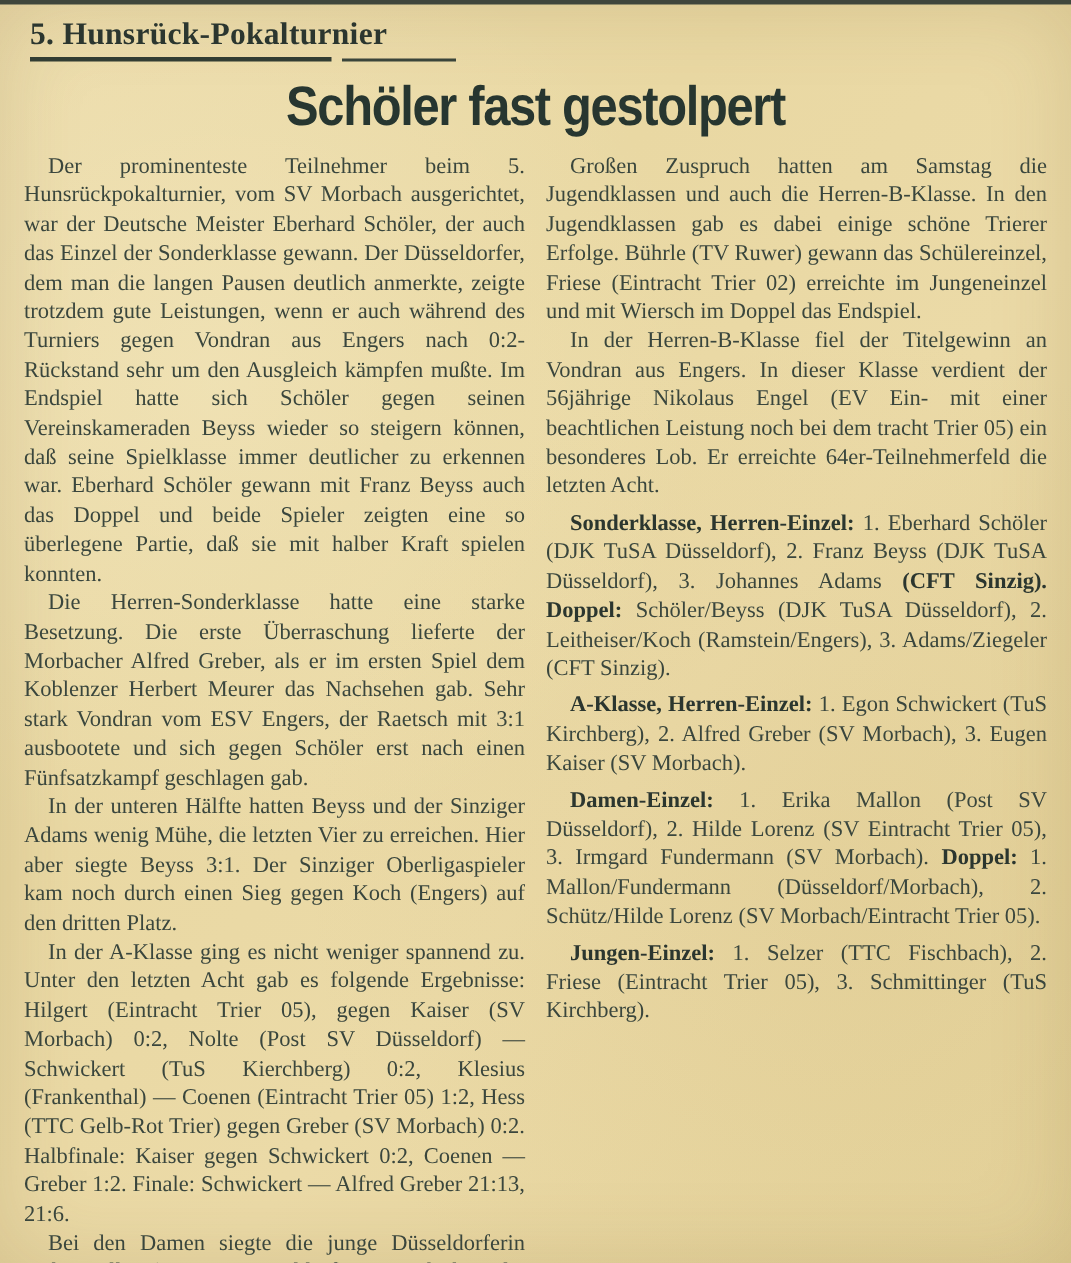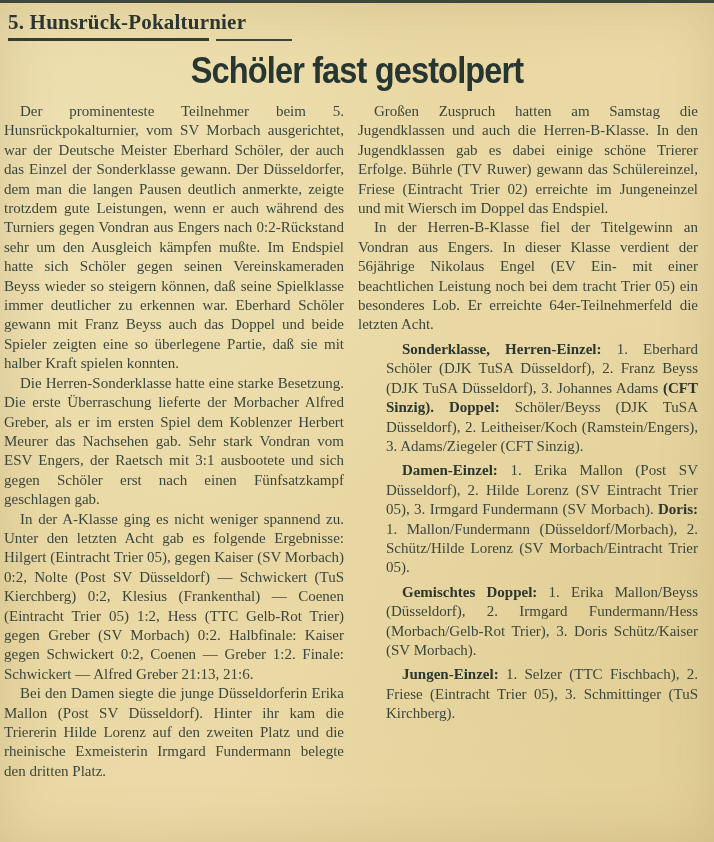--- a/index.html
+++ b/index.html
@@ -7,21 +7,21 @@
   body {
     width: 714px; height: 842px;
     background: #d8c791;
     font-family: "Liberation Serif", serif;
     overflow: hidden;
   }
   .clipping {
     position: relative;
     width: 714px; height: 842px;
     box-sizing: border-box;
-    padding: 0 4px;
+    padding: 0 16px;
     background:
       radial-gradient(circle at 20% 30%, rgba(255,248,220,0.25), rgba(255,248,220,0) 40%),
       radial-gradient(circle at 80% 70%, rgba(190,160,90,0.12), rgba(190,160,90,0) 45%),
       linear-gradient(130deg, #ecdcab 0%, #e9d8a3 35%, #ebdaa7 60%, #e4d29a 100%);
     box-shadow: inset 0 0 55px rgba(120,96,40,0.18);
     color: #3a463d;
     border-top: 3px solid #3f463c;
   }
   .kicker {
     margin: 7px 0 3px 4px;
@@ -61,49 +61,50 @@
     font-size: 15px;
     line-height: 19.4px;
     text-align: justify;
     color: #3a463d;
   }
   .col p {
     margin: 0;
     text-indent: 16px;
     font-family: Liberation Serif, serif;
   }
-  .col p.res { margin-top: 5px; margin-left: 28px; }
+  .col p.res { margin-top: 5px; }
   .b { font-weight: 700; color: #2b362f; }
 </style>
 </head>
 <body>
 
 <div class="clipping">
 
   <div class="kicker">5. Hunsrück-Pokalturnier</div>
 
   <div class="kicker-rule">
     <span class="seg1"></span><span class="seg2"></span>
   </div>
 
   <h1 class="headline">Schöler fast gestolpert</h1>
 
   <div class="columns">
 
     <div class="col">
       <p><span>Der prominenteste Teilnehmer beim 5. Hunsrückpokalturnier, vom SV Morbach ausgerichtet, war der Deutsche Meister Eberhard Schöler, der auch das Einzel der Sonderklasse gewann. Der Düsseldorfer, dem man die langen Pausen deutlich anmerkte, zeigte trotzdem gute Leistungen, wenn er auch während des Turniers gegen Vondran aus Engers nach 0:2-Rückstand sehr um den Ausgleich kämpfen mußte. Im Endspiel hatte sich Schöler gegen seinen Vereinskameraden Beyss wieder so steigern können, daß seine Spielklasse immer deutlicher zu erkennen war. Eberhard Schöler gewann mit Franz Beyss auch das Doppel und beide Spieler zeigten eine so überlegene Partie, daß sie mit halber Kraft spielen konnten.</span></p>
       <p><span>Die Herren-Sonderklasse hatte eine starke Besetzung. Die erste Überraschung lieferte der Morbacher Alfred Greber, als er im ersten Spiel dem Koblenzer Herbert Meurer das Nachsehen gab. Sehr stark Vondran vom ESV Engers, der Raetsch mit 3:1 ausbootete und sich gegen Schöler erst nach einen Fünfsatzkampf geschlagen gab.</span></p>
+      <p><span>In der unteren Hälfte hatten Beyss und der Sinziger Adams wenig Mühe, die letzten Vier zu erreichen. Hier aber siegte Beyss 3:1. Der Sinziger Oberligaspieler kam noch durch einen Sieg gegen Koch (Engers) auf den dritten Platz.</span></p>
       <p><span>In der A-Klasse ging es nicht weniger spannend zu. Unter den letzten Acht gab es folgende Ergebnisse: Hilgert (Eintracht Trier 05), gegen Kaiser (SV Morbach) 0:2, Nolte (Post SV Düsseldorf) — Schwickert (TuS Kierchberg) 0:2, Klesius (Frankenthal) — Coenen (Eintracht Trier 05) 1:2, Hess (TTC Gelb-Rot Trier) gegen Greber (SV Morbach) 0:2. Halbfinale: Kaiser gegen Schwickert 0:2, Coenen — Greber 1:2. Finale: Schwickert — Alfred Greber 21:13, 21:6.</span></p>
       <p><span>Bei den Damen siegte die junge Düsseldorferin Erika Mallon (Post SV Düsseldorf). Hinter ihr kam die Triererin Hilde Lorenz auf den zweiten Platz und die rheinische Exmeisterin Irmgard Fundermann belegte den dritten Platz.</span></p>
     </div>
 
     <div class="col">
       <p><span>Großen Zuspruch hatten am Samstag die Jugendklassen und auch die Herren-B-Klasse. In den Jugendklassen gab es dabei einige schöne Trierer Erfolge. Bührle (TV Ruwer) gewann das Schülereinzel, Friese (Eintracht Trier 02) erreichte im Jungeneinzel und mit Wiersch im Doppel das Endspiel.</span></p>
       <p><span>In der Herren-B-Klasse fiel der Titelgewinn an Vondran aus Engers. In dieser Klasse verdient der 56jährige Nikolaus Engel (EV Ein- mit einer beachtlichen Leistung noch bei dem tracht Trier 05) ein besonderes Lob. Er erreichte 64er-Teilnehmerfeld die letzten Acht.</span></p>
       <p class="res"><span class="b">Sonderklasse, Herren-Einzel:</span><span> 1. Eberhard Schöler (DJK TuSA Düsseldorf), 2. Franz Beyss (DJK TuSA Düsseldorf), 3. Johannes Adams </span><span class="b">(CFT Sinzig). Doppel:</span><span> Schöler/Beyss (DJK TuSA Düsseldorf), 2. Leitheiser/Koch (Ramstein/Engers), 3. Adams/Ziegeler (CFT Sinzig).</span></p>
-      <p class="res"><span class="b">Damen-Einzel:</span><span> 1. Erika Mallon (Post SV Düsseldorf), 2. Hilde Lorenz (SV Eintracht Trier 05), 3. Irmgard Fundermann (SV Morbach). </span><span class="b">Doris:</span><span> 1. Mallon/Fundermann (Düsseldorf/Morbach), 2. Schütz/Hilde Lorenz (SV Morbach/Eintracht Trier 05).</span></p>
-      <p class="res"><span class="b">Gemischtes Doppel:</span><span> 1. Erika Mallon/Beyss (Düsseldorf), 2. Irmgard Fundermann/Hess (Morbach/Gelb-Rot Trier), 3. Doris Schütz/Kaiser (SV Morbach).</span></p>
+      <p class="res"><span class="b">A-Klasse, Herren-Einzel:</span><span> 1. Egon Schwickert (TuS Kirchberg), 2. Alfred Greber (SV Morbach), 3. Eugen Kaiser (SV Morbach).</span></p>
+      <p class="res"><span class="b">Damen-Einzel:</span><span> 1. Erika Mallon (Post SV Düsseldorf), 2. Hilde Lorenz (SV Eintracht Trier 05), 3. Irmgard Fundermann (SV Morbach). </span><span class="b">Doppel:</span><span> 1. Mallon/Fundermann (Düsseldorf/Morbach), 2. Schütz/Hilde Lorenz (SV Morbach/Eintracht Trier 05).</span></p>
       <p class="res"><span class="b">Jungen-Einzel:</span><span> 1. Selzer (TTC Fischbach), 2. Friese (Eintracht Trier 05), 3. Schmittinger (TuS Kirchberg). </span></p>
 
     </div>
 
   </div>
 </div>
 
 </body></html>

